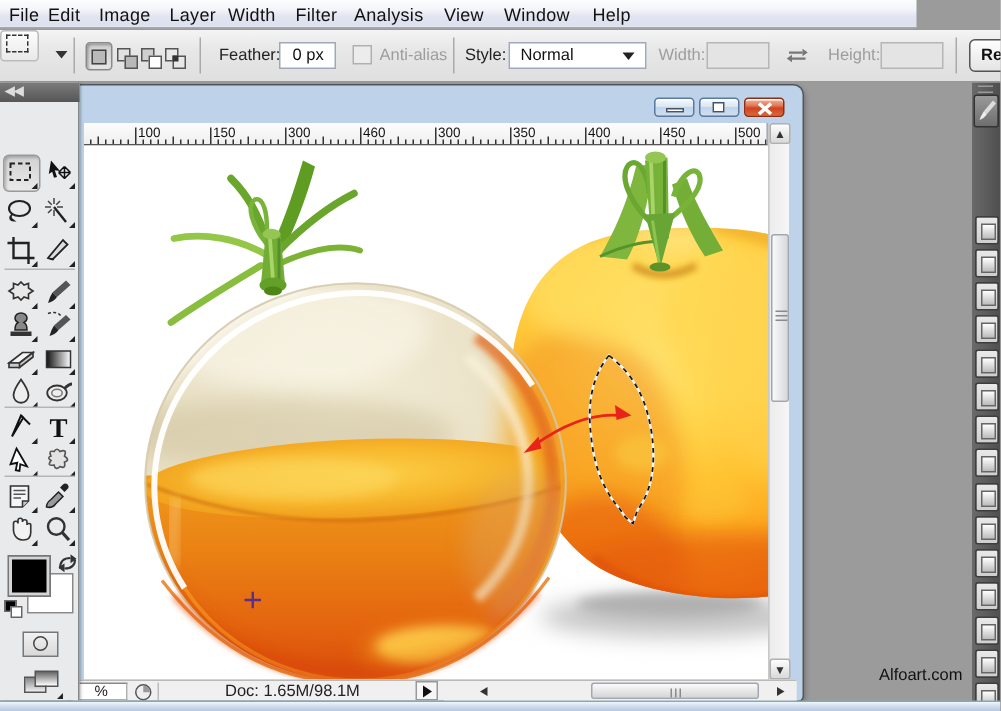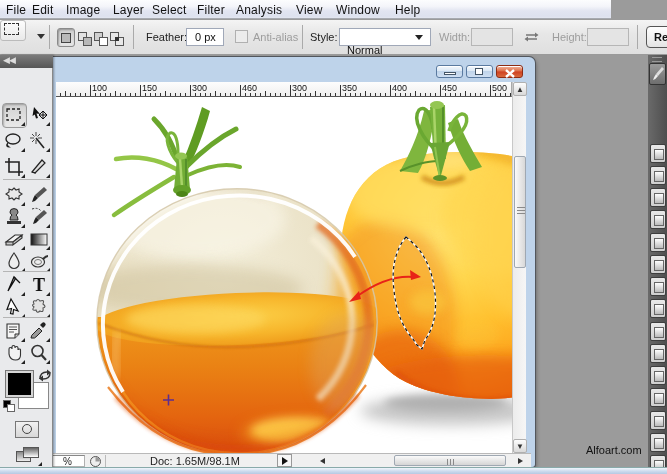--- a/index.html
+++ b/index.html
@@ -66,21 +66,21 @@
 
 #taskbar{left:0;top:467px;width:667px;height:7px;background:linear-gradient(#f0f5fb,#c9d8ec 60%,#b6c9e2);border-top:1px solid #8aa;z-index:50}
 #alfo{left:586px;top:444px;font-size:11px;color:#111;z-index:26}
 </style></head>
 <body>
 <div class="abs" id="menubar">
     <span style="left:6px">File</span>
     <span style="left:32px">Edit</span>
     <span style="left:66px">Image</span>
     <span style="left:113px">Layer</span>
-    <span style="left:152px">Select</span>
+    <span style="left:152px">Width</span>
     <span style="left:197px">Filter</span>
     <span style="left:236px">Analysis</span>
     <span style="left:296px">View</span>
     <span style="left:336px">Window</span>
     <span style="left:395px">Help</span>
   </div>
 <div class="abs" id="opts">
 <div id="tpi">
       <div class="dash"></div>
     </div>
@@ -102,21 +102,21 @@
       <div style="position:absolute;left:6px;top:8px;width:9px;height:9px;border:1px solid #555;background:#e8e8e8"></div>
       <div style="position:absolute;left:6px;top:8px;width:4px;height:4px;background:#333"></div>
     </div>
 <div class="sep" style="left:133px"></div>
 <div class="olab" style="left:146px">Feather:</div>
 <div class="obox" style="left:186px;width:38px;padding:2px 0 0 8px">0 px</div>
 <div style="position:absolute;left:235px;top:10px;width:13px;height:13px;border:1px solid #b0b0b0;background:#ececec"></div>
 <div class="olab gray" style="left:253px">Anti-alias</div>
 <div class="sep" style="left:302px"></div>
 <div class="olab" style="left:310px">Style:</div>
-<div class="obox" style="left:339px;width:92px;padding:15px 0 0 7px">Normal<span style="position:absolute;right:7px;top:6px;width:0;height:0;border-left:4px solid transparent;border-right:4px solid transparent;border-top:5px solid #222"></span></div>
+<div class="obox" style="left:339px;width:92px;padding:2px 0 0 7px">Normal<span style="position:absolute;right:7px;top:6px;width:0;height:0;border-left:4px solid transparent;border-right:4px solid transparent;border-top:5px solid #222"></span></div>
 <div class="olab gray" style="left:439px">Width:</div>
 <div class="oboxg" style="left:471px;width:42px"></div>
 <svg style="position:absolute;left:523px;top:11px" width="17" height="12" viewBox="0 0 17 12">
       <path d="M3 4 h9 M14 8 h-9" stroke="#777" stroke-width="1.5" fill="none"></path>
       <path d="M12 1.5 L15.5 4 L12 6.5 Z M5 5.5 L1.5 8 L5 10.5 Z" fill="#777"></path>
     </svg>
 <div class="olab gray" style="left:552px">Height:</div>
 <div class="oboxg" style="left:587px;width:42px"></div>
 <div class="sep" style="left:637px"></div>
 <div style="position:absolute;left:646px;top:6px;width:30px;height:22px;border:1px solid #555;border-radius:4px;background:linear-gradient(#fefefe,#e4e4e4);font-size:11px;font-weight:bold;color:#111;padding:4px 0 0 7px">Re</div>

